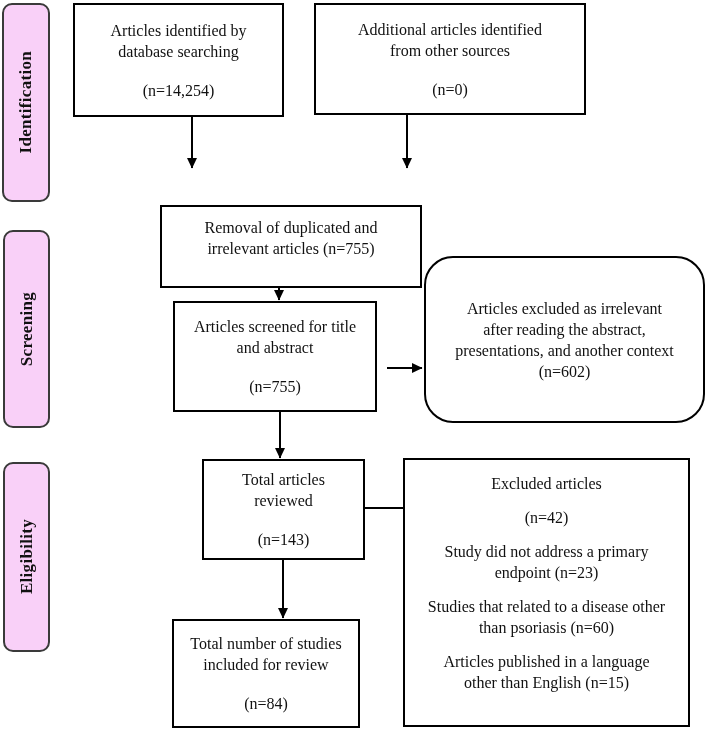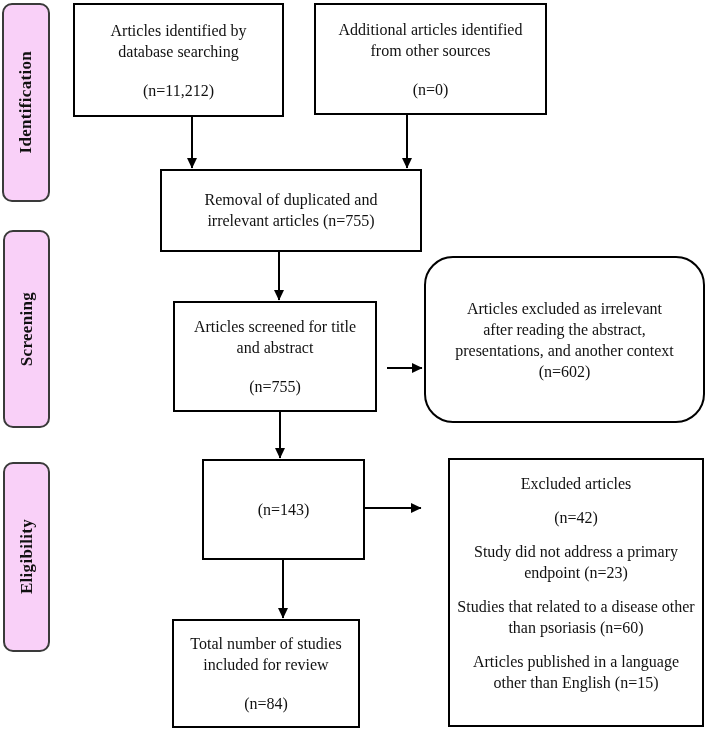--- a/index.html
+++ b/index.html
@@ -27,34 +27,34 @@
   }
   .box{
     position:absolute;box-sizing:border-box;background:#ffffff;
     border:2px solid var(--box-border);
     display:flex;flex-direction:column;align-items:center;justify-content:center;
     text-align:center;font-size:16px;line-height:21px;
   }
   .box .txt,.box .cnt,.box .reason{white-space:pre-line;}
   .gap18{row-gap:18px;}
   .top-align{justify-content:flex-start;}
-  #box-removal{padding-top:18px;}
+  #box-removal{padding-top:10px;margin-top:36px;}
   #box-excluded-eligibility{padding-top:13px;row-gap:13px;}
   
   #stage-identification{left:2px;top:3px;width:48px;height:199px;}
   #stage-screening{left:3px;top:230px;width:47px;height:198px;}
   #stage-eligibility{left:3px;top:462px;width:47px;height:190px;}
   
   #box-identified{left:73px;top:3px;width:211px;height:114px;}
-  #box-additional{left:314px;top:3px;width:233px;height:112px;}
+  #box-additional{left:314px;top:3px;width:272px;height:112px;}
   #box-removal{left:160px;top:169px;width:262px;height:83px;}
   #box-screened{left:173px;top:301px;width:204px;height:111px;}
   #box-excluded-screening{left:424px;top:256px;width:281px;height:167px;border-radius:29px;}
   #box-reviewed{left:202px;top:459px;width:163px;height:101px;}
-  #box-excluded-eligibility{left:448px;top:458px;width:256px;height:269px;}
+  #box-excluded-eligibility{left:403px;top:458px;width:287px;height:269px;}
   #box-included{left:172px;top:619px;width:188px;height:109px;}
 </style>
 </head>
 <body>
 
 <div class="canvas">
 
   <svg class="arrows" viewBox="0 0 716 732" xmlns="http://www.w3.org/2000/svg">
     <defs>
       <marker id="ah" markerUnits="userSpaceOnUse" markerWidth="13" markerHeight="12" refX="10" refY="5" orient="auto">
@@ -76,21 +76,21 @@
   <div class="stage" id="stage-screening">
     <span class="stage-text">Screening</span>
   </div>
   <div class="stage" id="stage-eligibility">
     <span class="stage-text">Eligibility</span>
   </div>
 
   <div class="box gap18" id="box-identified">
     <div class="txt">Articles identified by
 database searching</div>
-    <div class="cnt">(n=11,212)</div>
+    <div class="cnt">(n=14,254)</div>
   </div>
 
   <div class="box gap18" id="box-additional">
     <div class="txt">Additional articles identified
 from other sources</div>
     <div class="cnt">(n=0)</div>
   </div>
 
   <div class="box top-align" id="box-removal">
     <div class="txt">Removal of duplicated and
@@ -104,20 +104,22 @@
   </div>
 
   <div class="box" id="box-excluded-screening">
     <div class="txt">Articles excluded as irrelevant
 after reading the abstract,
 presentations, and another context
 (n=602)</div>
   </div>
 
   <div class="box gap18" id="box-reviewed">
+    <div class="txt">Total articles
+reviewed</div>
     <div class="cnt">(n=143)</div>
   </div>
 
   <div class="box top-align" id="box-excluded-eligibility">
     <div class="txt">Excluded articles</div>
     <div class="cnt">(n=42)</div>
     <div class="reason">Study did not address a primary
 endpoint (n=23)</div>
     <div class="reason">Studies that related to a disease other
 than psoriasis (n=60)</div>

